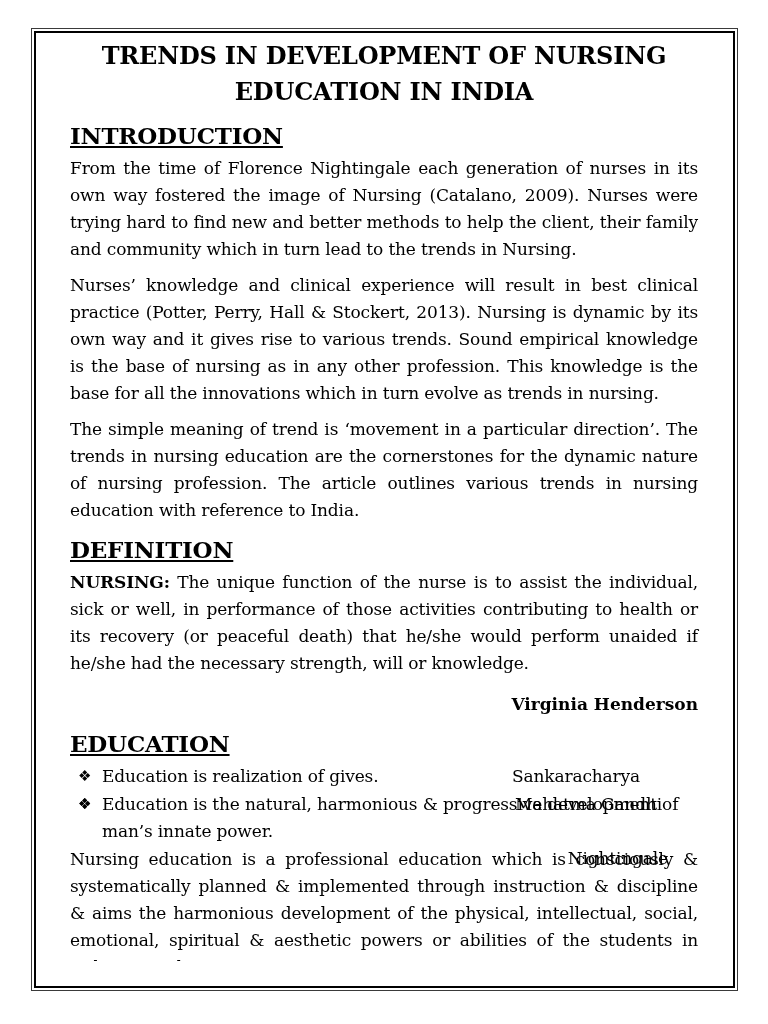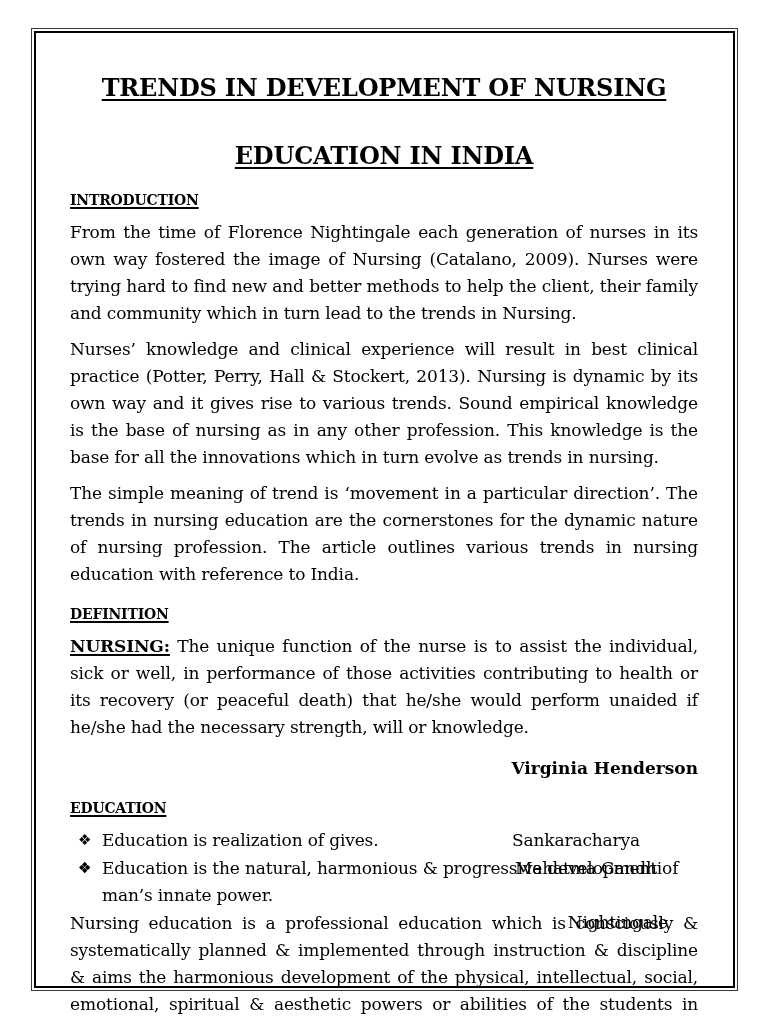--- a/index.html
+++ b/index.html
@@ -57,29 +57,27 @@
   .doc-title {
     text-align: center;
     font-weight: bold;
     font-size: 24px;
     line-height: 36px;
     letter-spacing: -0.2px;
     margin: 0 0 6px 0;
   }
   .doc-title .tline {
     display: inline-block;
-    text-decoration: underline;
     text-underline-offset: 3px;
     text-decoration-thickness: 2px;
-    margin-top: 32px;
   }
 
   .section-heading {
     font-weight: bold;
-    font-size: 14px;
+    font-size: 23px;
     line-height: 26px;
     margin: 13px 0 6px 0;
     letter-spacing: -0.2px;
   }
   .section-heading span {
     text-decoration: underline;
     text-underline-offset: 2px;
     text-decoration-thickness: 1.6px;
   }
 
@@ -87,21 +85,20 @@
     font-size: 17px;
     line-height: 27px;
     text-align: justify;
     text-justify: inter-word;
     margin: 0 0 9px 0;
     letter-spacing: -0.15px;
   }
 
   .lead-term {
     font-weight: bold;
-    text-decoration: underline;
     text-underline-offset: 2px;
     text-decoration-thickness: 1.5px;
   }
 
   .attribution {
     font-size: 17px;
     line-height: 27px;
     font-weight: bold;
     text-align: right;
     margin: 14px 0 8px 0;

